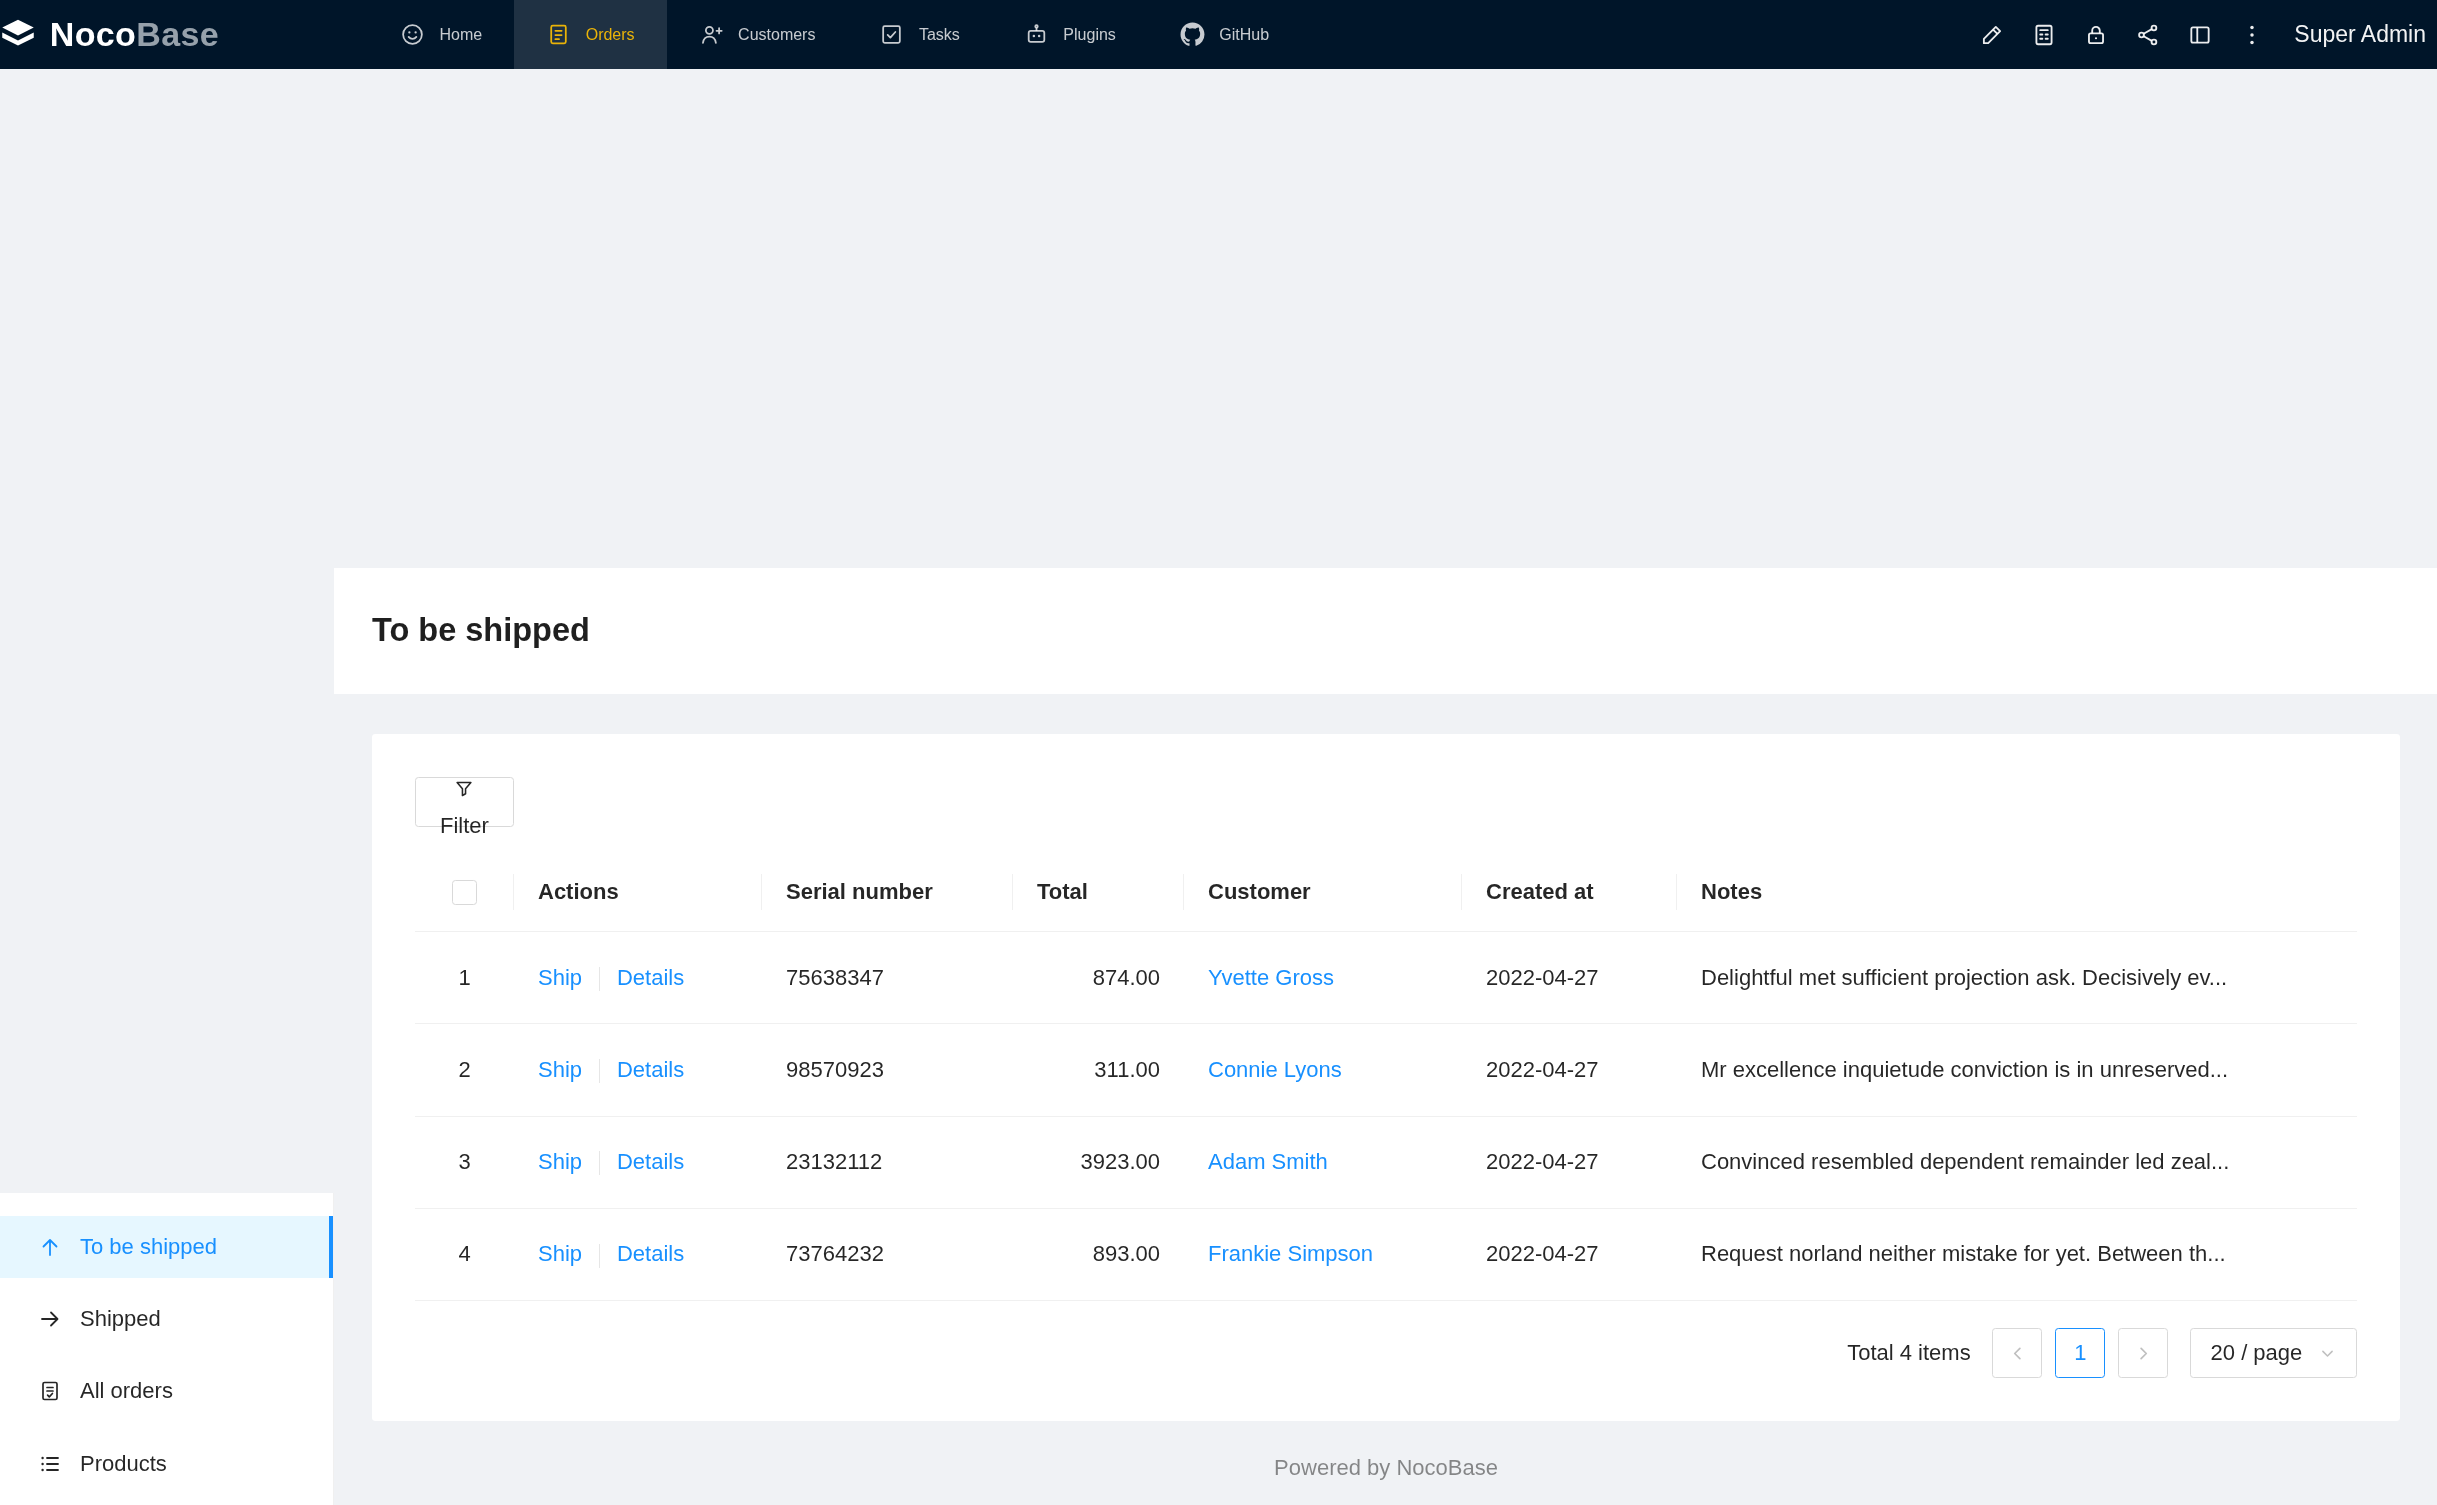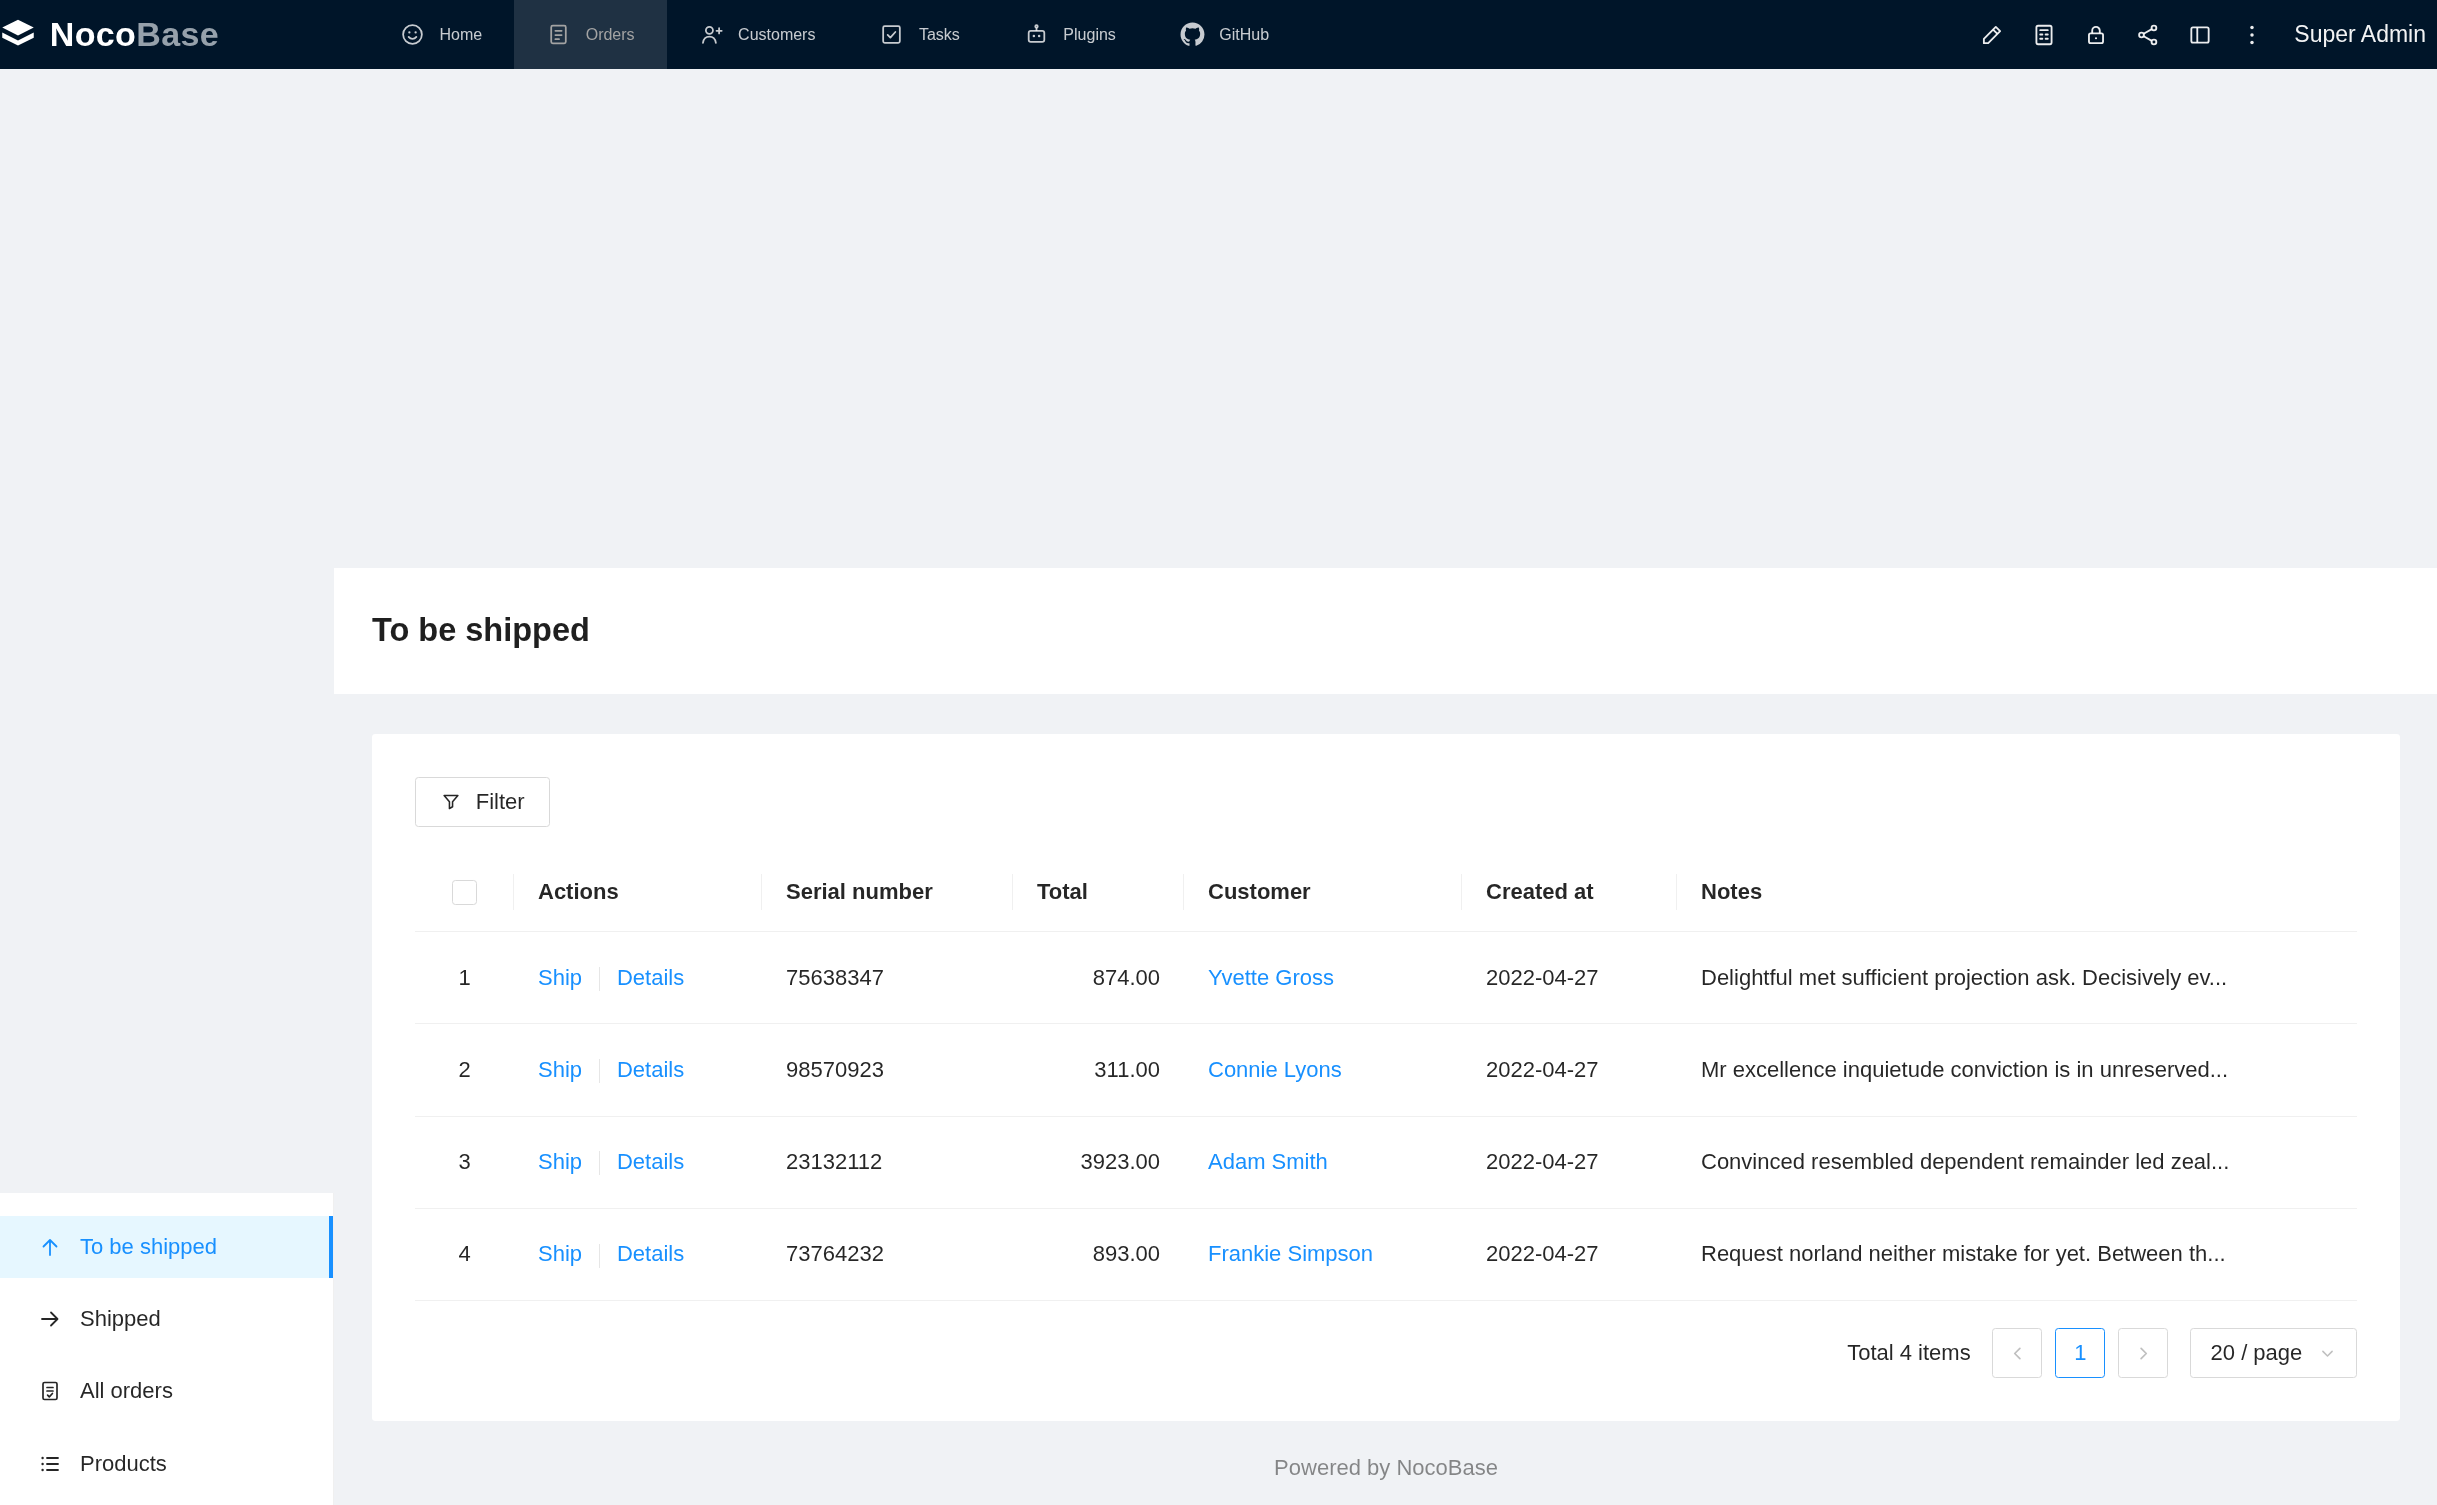--- a/index.html
+++ b/index.html
@@ -17,21 +17,21 @@
   .navbar {
     height:69px; background:#001529; display:flex; align-items:stretch;
     color:rgba(255,255,255,0.78);
   }
   .logo { width:334px; flex:none; display:flex; align-items:center; gap:13.7px; cursor:pointer; }
   .logo-noco { color:#ffffff; font-weight:700; font-size:34px; letter-spacing:0.4px; }
   .logo-base { color:#96a1ab; font-weight:700; font-size:34px; letter-spacing:0.4px; }
   .nav-items { display:flex; align-items:stretch; margin-left:34px; }
   .nav-item { display:flex; align-items:center; gap:14.5px; padding:0 32px; font-size:16px; cursor:pointer; }
   .nav-item svg { width:25px; height:25px; }
-  .nav-item.active { background:rgba(255,255,255,0.12); color:#a3a3a3; }
+  .nav-item.active { background:rgba(255,255,255,0.12); color:#eab308; }
   .nav-right { margin-left:auto; display:flex; align-items:center; gap:6px; padding-right:12px; }
   .icon-btn { width:46px; height:46px; display:flex; align-items:center; justify-content:center; color:rgba(255,255,255,0.92); cursor:pointer; }
   .icon-btn svg { width:26px; height:26px; }
   .user-name { color:rgba(255,255,255,0.95); font-size:23px; margin-left:13.7px; cursor:pointer; }
 
   
   .app-body { display:flex; height:1436px;align-items:flex-end; }
 
   
   .sidebar { width:334px; flex:none; background:#ffffff; border-right:0.9px solid #f0f0f0; padding-top:13px; }
@@ -50,20 +50,21 @@
   .page-title { font-size:32.5px; font-weight:600; color:rgba(0,0,0,0.88); }
 
   .content { flex:1; padding:0 38px; display:flex; flex-direction:column; min-height:0; }
   .card { background:#ffffff; border-radius:3.4px; margin-top:40px; padding:43px; }
 
   .filter-btn {
     display:inline-flex; align-items:center; gap:13.7px; height:50px; padding:0 24px;
     background:#ffffff; border:0.9px solid #d9d9d9; border-radius:3.4px; font-size:22px;
     color:rgba(0,0,0,0.85); cursor:pointer; margin-bottom:26px;
     font-family:"Liberation Sans", sans-serif;
+    flex-direction:column;
   }
   .filter-btn svg { width:22px; height:22px; }
 
   
   table { width:100%; border-collapse:collapse; table-layout:fixed; font-size:22px; }
   th {
     position:relative; text-align:left; font-weight:600; color:rgba(0,0,0,0.85);
     padding:26px 24px; border-bottom:0.9px solid #f0f0f0; white-space:nowrap;
   }
   th:not(:last-child)::after {

